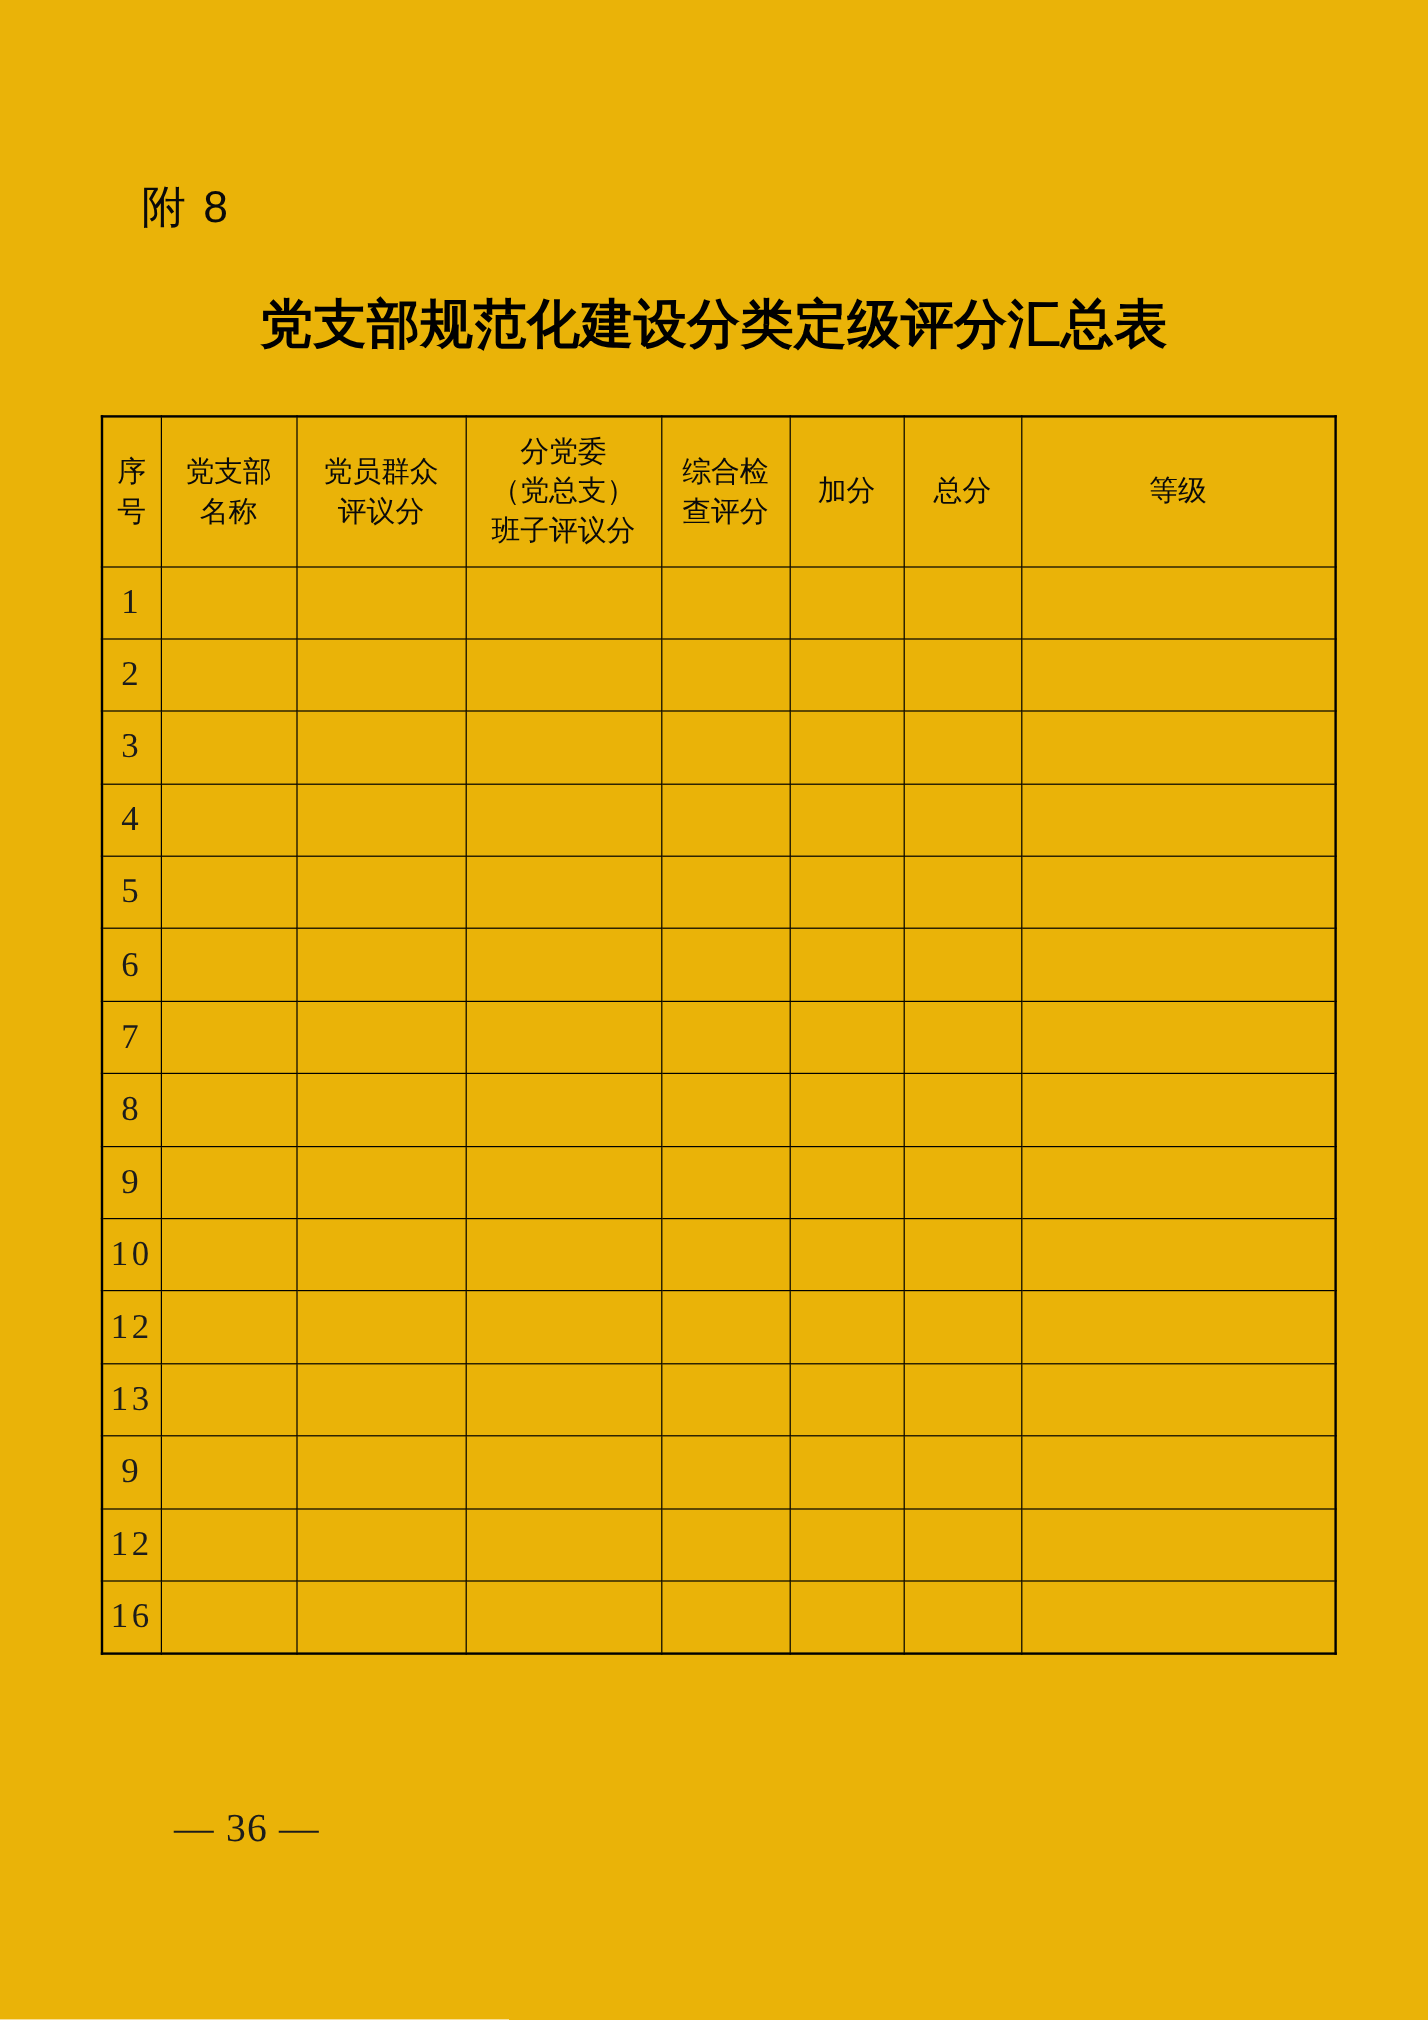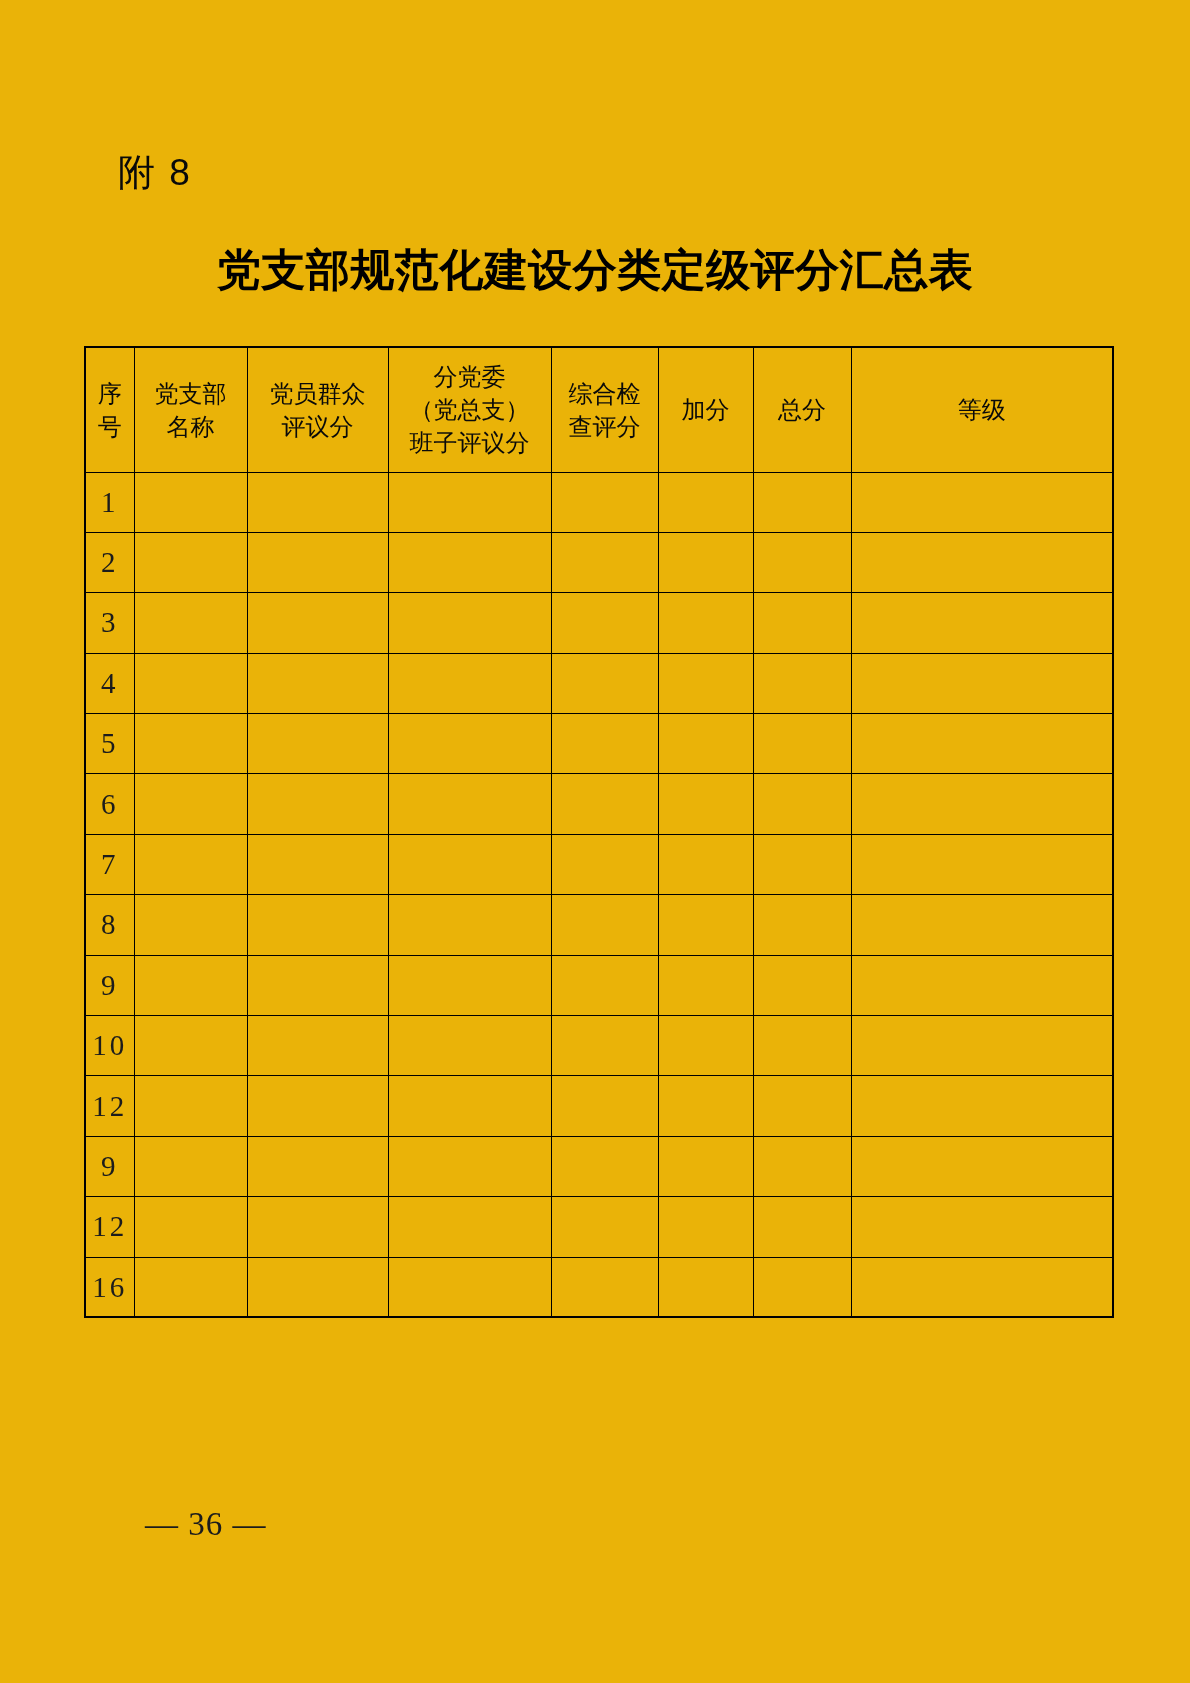--- a/index.html
+++ b/index.html
@@ -241,20 +241,30 @@
           <td class="row-index">12</td>
           <td class="data-cell"></td>
           <td class="data-cell"></td>
           <td class="data-cell"></td>
           <td class="data-cell"></td>
           <td class="data-cell"></td>
           <td class="data-cell"></td>
           <td class="data-cell"></td>
         </tr>
         <tr>
+          <td class="row-index">13</td>
+          <td class="data-cell"></td>
+          <td class="data-cell"></td>
+          <td class="data-cell"></td>
+          <td class="data-cell"></td>
+          <td class="data-cell"></td>
+          <td class="data-cell"></td>
+          <td class="data-cell"></td>
+        </tr>
+        <tr>
           <td class="row-index">9</td>
           <td class="data-cell"></td>
           <td class="data-cell"></td>
           <td class="data-cell"></td>
           <td class="data-cell"></td>
           <td class="data-cell"></td>
           <td class="data-cell"></td>
           <td class="data-cell"></td>
         </tr>
         <tr>

